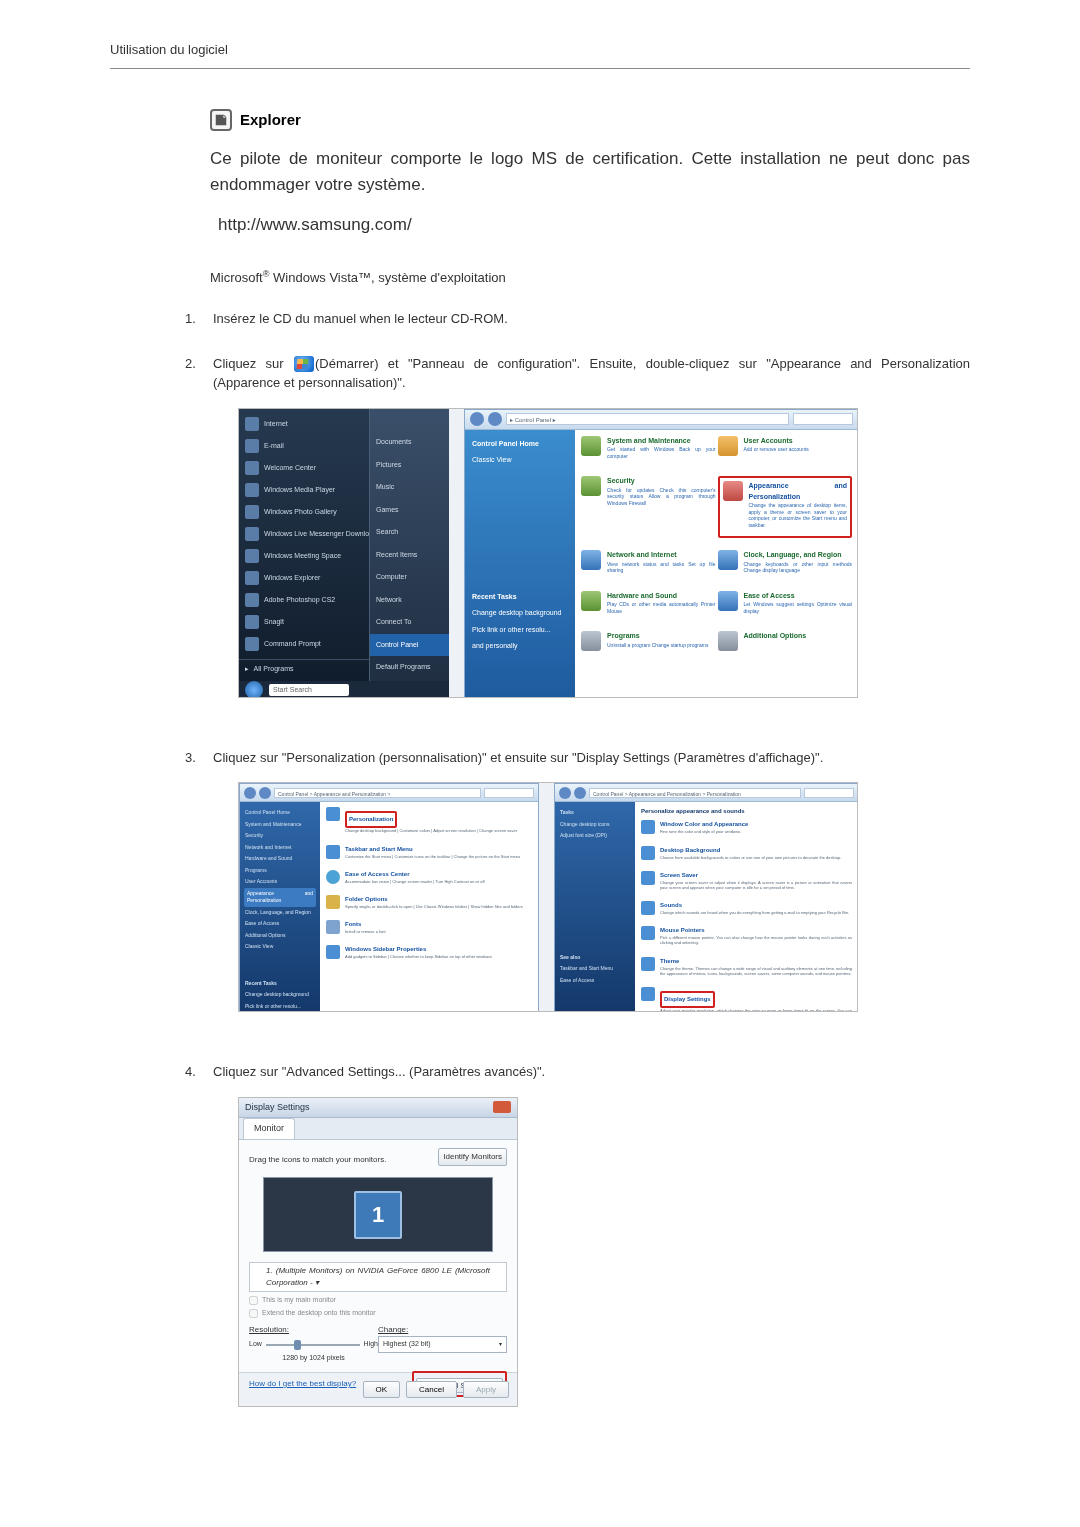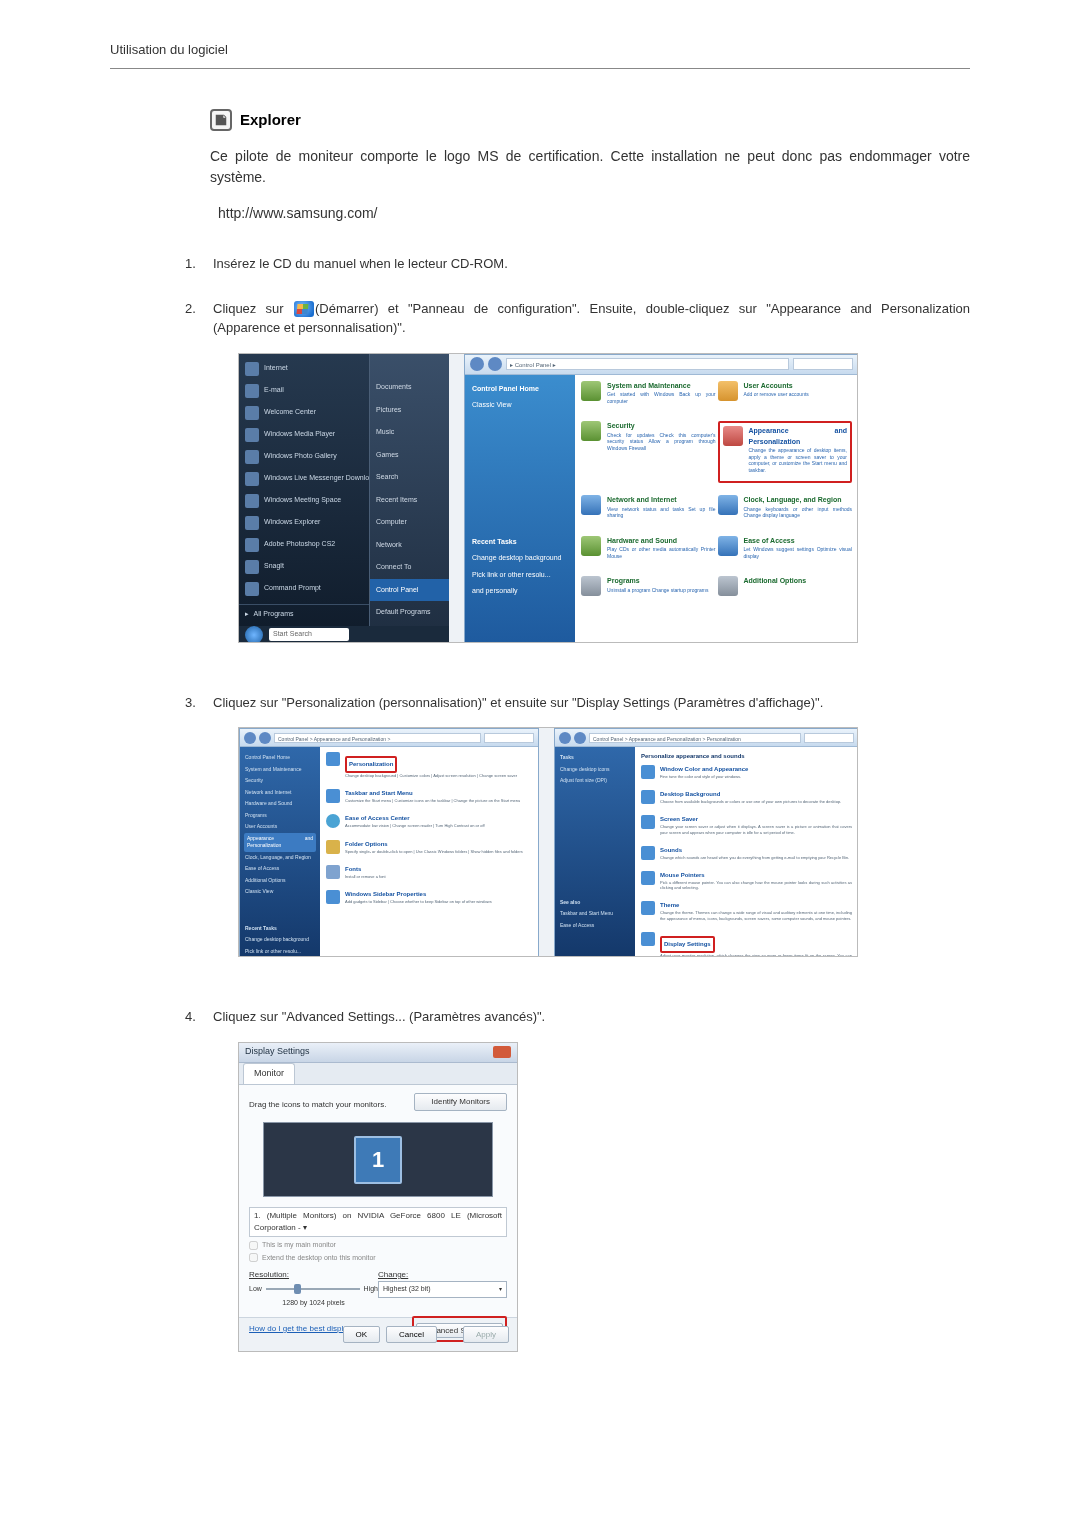--- a/index.html
+++ b/index.html
@@ -46,21 +46,21 @@
     .remark-icon svg { width: 14px; height: 14px; }
     .remark-title {
       font-weight: bold;
       font-size: 15px;
       color: #000;
     }
     .remark-body p {
       margin-bottom: 15px;
       text-align: justify;
       color: #333;
-      font-size: 14px;
+      font-size: 17px;
     }
     .link-text {
       color: #333;
       padding-left: 8px;
     }
     h2.section-title {
       font-size: 17px;
       font-weight: bold;
       color: #000;
       margin: 25px 0 20px 0;
@@ -213,47 +213,47 @@
     .sc3 .titlebar3{
       height:20px;background:linear-gradient(#eaf0f8,#c8d5e6);border-bottom:1px solid #aabacf;
       display:flex;align-items:center;padding:0 6px;font-size:9px;color:#234;justify-content:space-between;
     }
     .sc3 .titlebar3 .winbtns{display:flex;gap:1px;}
     .sc3 .titlebar3 .winbtns span{width:18px;height:12px;background:#d25a3a;border-radius:2px;display:inline-block;}
     .sc3 .tabrow{height:22px;display:flex;align-items:flex-end;padding:0 4px;border-bottom:1px solid #bcc7d4;background:#e5ebf2;}
     .sc3 .tabrow .tab{background:#fff;border:1px solid #bcc7d4;border-bottom:none;padding:3px 10px;font-size:9px;border-radius:3px 3px 0 0;}
     .sc3 .dlgbody{padding:8px 10px;background:#f9fbfd;height:232px;}
     .sc3 .dlgbody .instr{font-size:8px;color:#333;}
-    .sc3 .dlgbody .identbtn{float:right;border:1px solid #a5b3c2;background:linear-gradient(#fdfdfe,#e5eaef);font-size:8px;padding:2px 16px;border-radius:2px;}
+    .sc3 .dlgbody .identbtn{float:right;border:1px solid #a5b3c2;background:linear-gradient(#fdfdfe,#e5eaef);font-size:8px;padding:2px 4px;border-radius:2px;}
     .sc3 .monarea{
       margin:10px auto;width:230px;height:75px;background:#2b3647;border:1px solid #8a97a8;
       display:flex;align-items:center;justify-content:center;
     }
     .sc3 .monbox{
       width:48px;height:48px;background:#3e7ab7;border:2px solid #9dbfe3;color:#fff;font-size:22px;
       display:flex;align-items:center;justify-content:center;font-weight:bold;border-radius:2px;
     }
-    .sc3 .monlabel{font-size:8px;color:#333;border:1px solid #c0c9d3;background:#fff;padding:2px 4px;margin:3px 0;}
+    .sc3 .monlabel{font-size:8px;color:#333;border:1px solid #c0c9d3;background:#fff;padding:2px 16px;margin:3px 0;font-style:italic;}
     .sc3 .chkrow{font-size:7px;color:#888;margin:2px 0;display:flex;align-items:center;gap:4px;}
     .sc3 .chkrow input{width:9px;height:9px;}
     .sc3 .resrow{display:flex;justify-content:space-between;margin-top:6px;}
     .sc3 .rescol{font-size:8px;width:50%;}
     .sc3 .rescol u{text-decoration:underline;}
     .sc3 .slider{display:flex;align-items:center;gap:4px;margin-top:3px;font-size:7px;}
     .sc3 .slider .track{flex:1;height:2px;background:#9aa8b6;position:relative;}
     .sc3 .slider .track .thumb{position:absolute;left:30%;top:-4px;width:7px;height:10px;background:#6f8db1;border-radius:2px;}
     .sc3 .resval{font-size:7px;text-align:center;margin-top:3px;}
     .sc3 .colorsel{border:1px solid #a5b3c2;background:#fff;font-size:7px;padding:2px 4px;display:flex;justify-content:space-between;align-items:center;}
     .sc3 .colorsel .ar{font-size:6px;}
     .sc3 .helplink{font-size:8px;color:#1b5fb7;text-decoration:underline;}
     .sc3 .advrow{display:flex;justify-content:space-between;align-items:center;margin-top:8px;}
     .sc3 .advbtn{border:1px solid #a5b3c2;background:linear-gradient(#fdfdfe,#e5eaef);font-size:8px;padding:2px 6px;border-radius:2px;}
     .sc3 .btnrow{height:34px;border-top:1px solid #ccd5df;background:#eef2f6;display:flex;justify-content:flex-end;align-items:center;gap:6px;padding:0 8px;}
     .sc3 .btnrow button{border:1px solid #a5b3c2;background:linear-gradient(#fdfdfe,#e5eaef);font-size:8px;padding:3px 12px;border-radius:2px;}
-    .sc3 .btnrow button:disabled{color:#9aa;margin-left:20px;}
+    .sc3 .btnrow button:disabled{color:#9aa;}
     .sc3 .red-box{border:2px solid #d02020;padding:1px 2px;border-radius:2px;display:inline-block;}
     sup{font-size:0.7em;}
   </style>
 </head>
 <body>
 
 <div class="page">
   <div class="header-title">Utilisation du logiciel</div>
 
   <div class="remark-block">
@@ -265,20 +265,23 @@
       </span>
       <span class="remark-title">Explorer</span>
     </div>
     <div class="remark-body">
       <p>Ce pilote de moniteur comporte le logo MS de certification. Cette installation ne peut donc pas endommager votre système.</p>
       <p class="link-text">http://www.samsung.com/</p>
     </div>
   </div>
 
 
+  <p class="intro-text">
+    <span>Microsoft</span><sup>®</sup><span> Windows Vista</span><span>™</span><span>, système d'exploitation</span>
+  </p>
 
   <div class="ol-list">
 
     <div class="ol-item">
       <div class="ol-num">1.</div>
       <div class="ol-body">Insérez le CD du manuel when le lecteur CD-ROM.</div>
     </div>
 
     <div class="ol-item">
       <div class="ol-num">2.</div>

